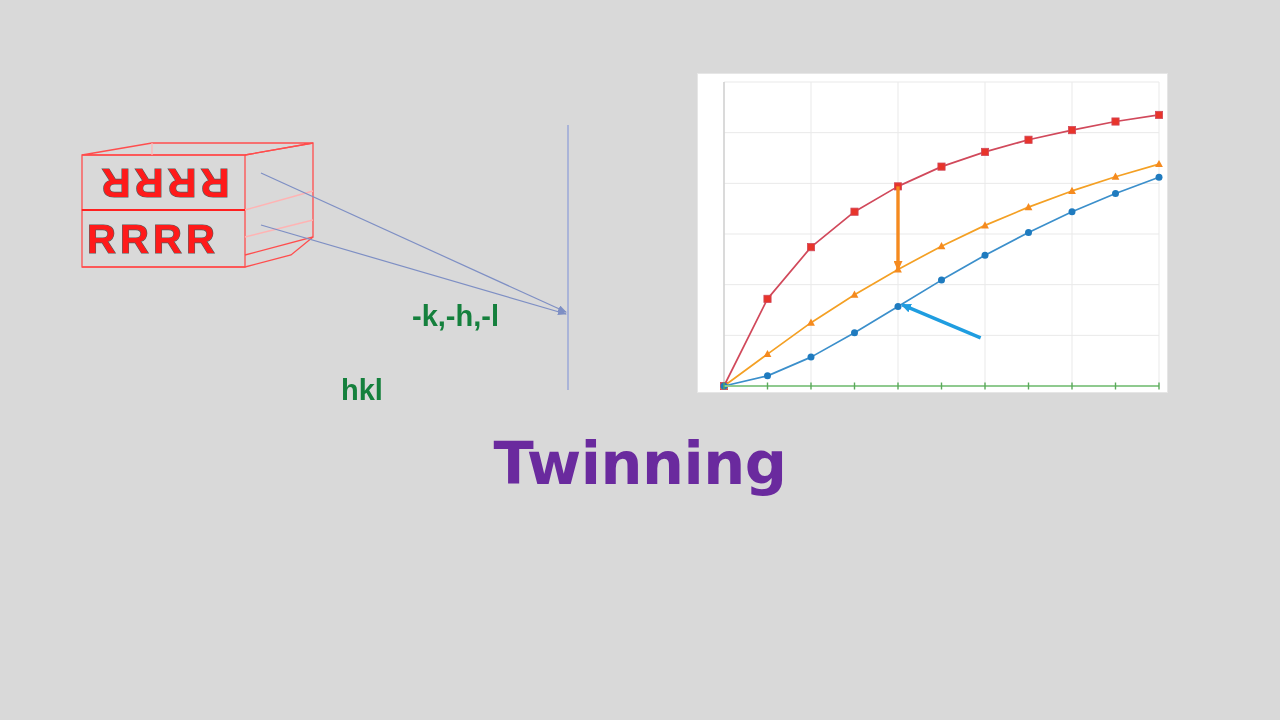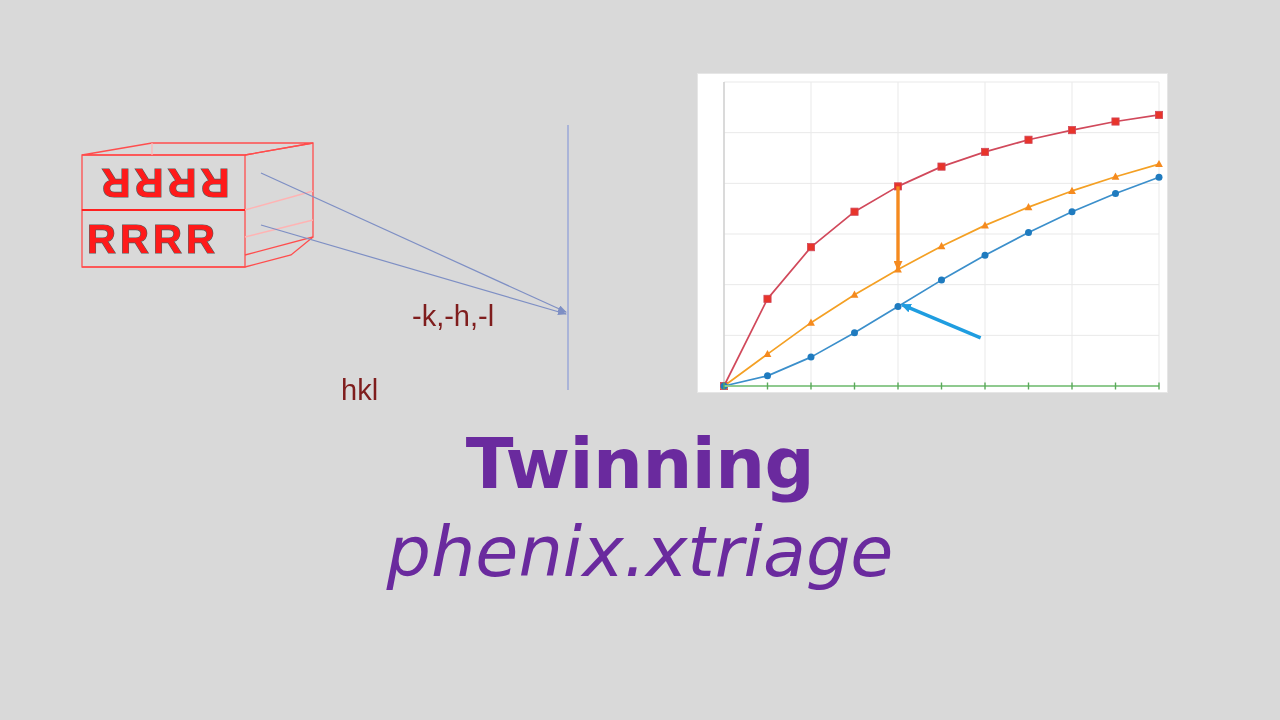--- a/index.html
+++ b/index.html
@@ -36,23 +36,23 @@
     font-weight: bold;
     fill: #ff1a1a;
     stroke: #5a5a5a;
     stroke-width: 1.2px;
     paint-order: stroke fill;
     font-size: 40px;
   }
 
   .hkl-label {
     position: absolute;
-    color: #7f1d1d;
+    color: #15803d;
     font-family: "Liberation Sans", sans-serif;
-    font-weight: 400;
+    font-weight: 700;
     white-space: nowrap;
   }
   #label-mkmhml {
     left: 352px;
     top: 175px;
     font-size: 29px;
   }
   #label-hkl {
     left: 281px;
     top: 249px;
@@ -78,21 +78,21 @@
     position: absolute;
     left: 0;
     top: 422px;
     width: 1280px;
     text-align: center;
   }
   #main-title {
     color: #6a2a9e;
     font-family: "DejaVu Sans", sans-serif;
     font-weight: bold;
-    font-size: 70px;
+    font-size: 59px;
     line-height: 84px;
     letter-spacing: -0.5px;
   }
   #subtitle {
     color: #6a2a9e;
     font-family: "DejaVu Sans", sans-serif;
     font-style: italic;
     font-weight: 400;
     font-size: 70px;
     line-height: 92px;
@@ -244,16 +244,15 @@
             </marker>
           </defs>
           <line x1="200" y1="112.37333333333333" x2="200" y2="195.46666666666667" stroke="#f58a1f" stroke-width="3.4" marker-end="url(#ann-0)"></line>
           <line x1="282.65000000000003" y1="263.8666666666667" x2="204.35" y2="230.93333333333334" stroke="#1f9de0" stroke-width="3.4" marker-end="url(#ann-1)"></line>
         </g>
     </svg>
   </div>
 
   <div id="title-block">
     <div id="main-title">Twinning</div>
-    <div id="subtitle">phenix.xtriage</div>
   </div>
 
 </div>
 
 </body></html>

